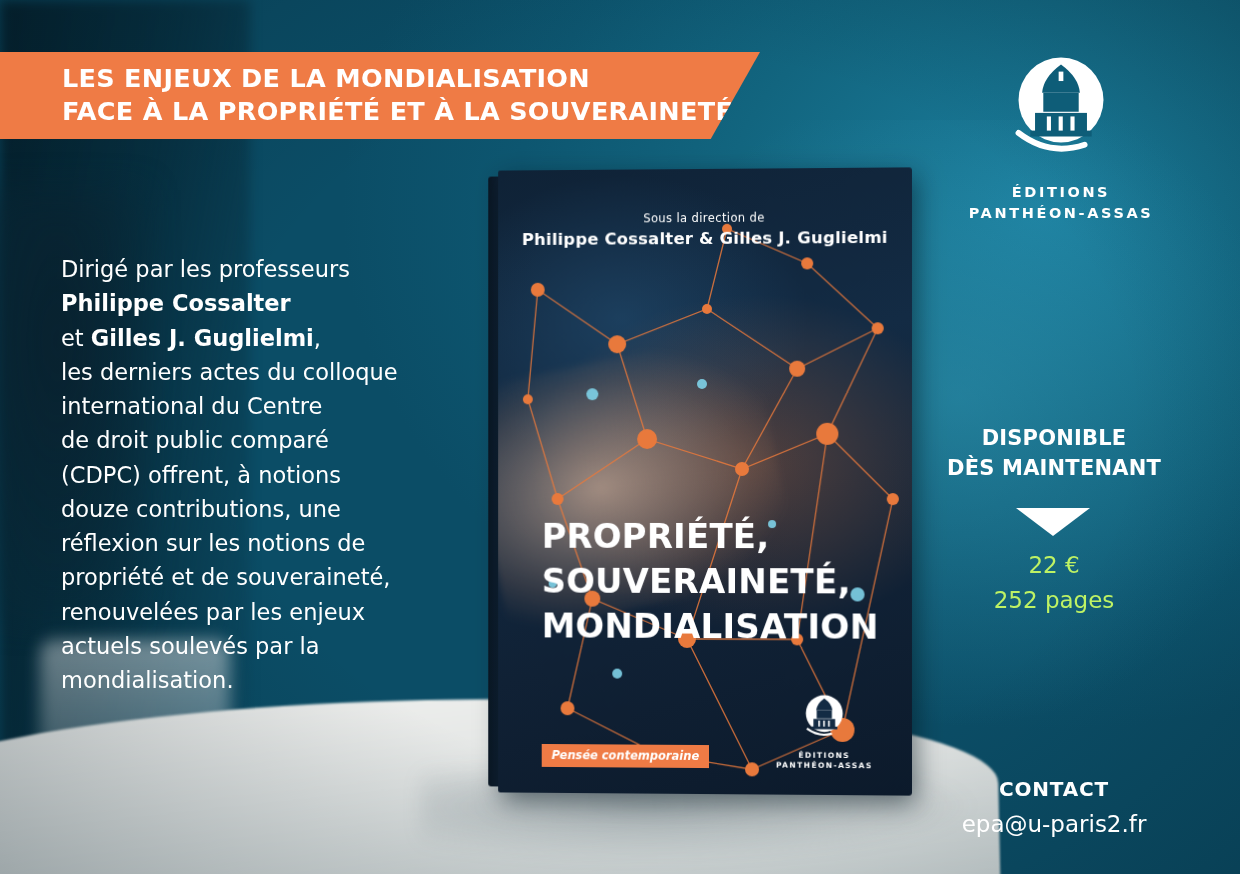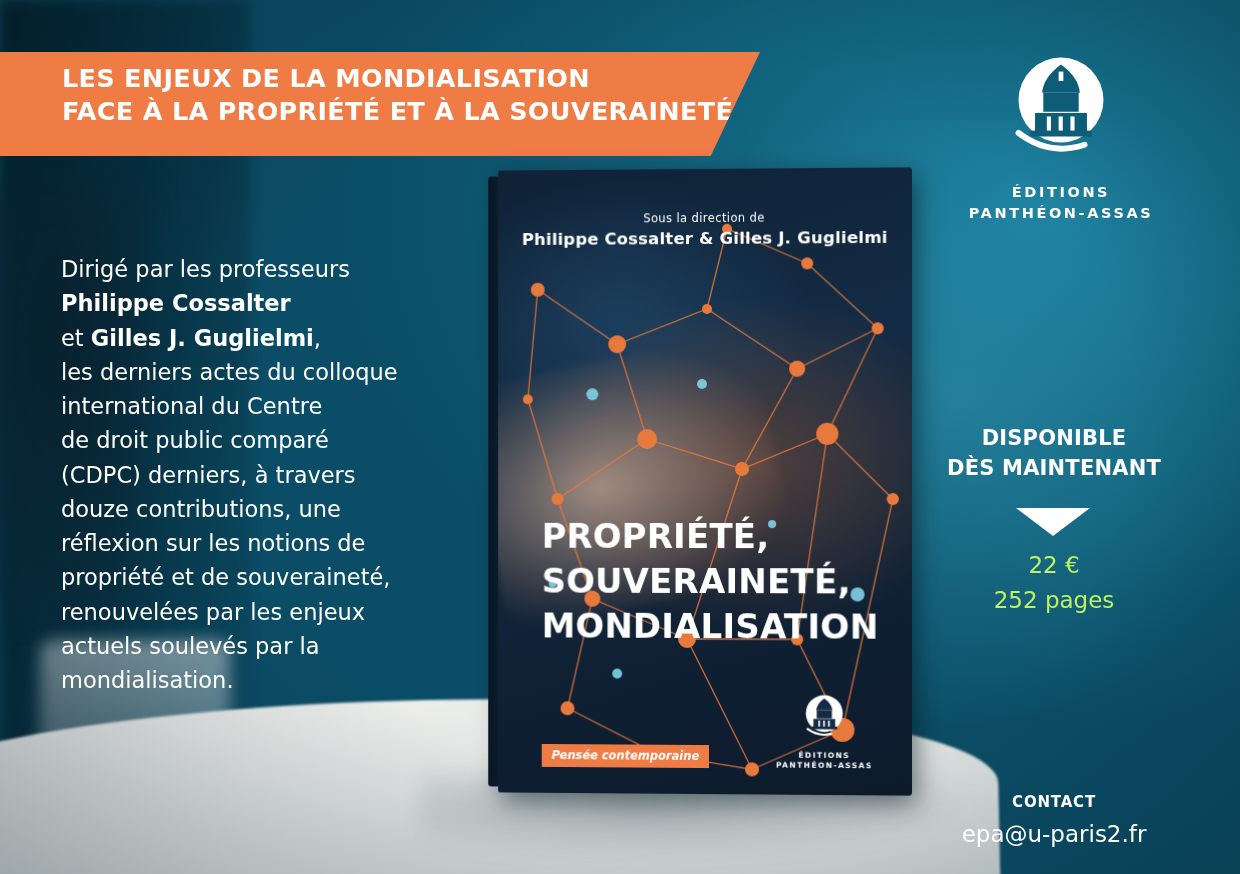--- a/index.html
+++ b/index.html
@@ -53,21 +53,21 @@
   .bg-vignette {
     position:absolute; inset:0;
     background:radial-gradient(ellipse 1000px 800px at 55% 48%, rgba(0,0,0,0) 45%, rgba(2,24,34,.36) 100%);
   }
 
   
   .title-banner {
     position:absolute; left:0; top:52px; width:760px; min-height:86px;
     background:#ef7b45;
     display:flex; align-items:center;
-    padding:10px 0 29px 62px;
+    padding:10px 0 12px 62px;
     clip-path:polygon(0 0, 100% 0, 93.5% 100%, 0 100%);
   }
   .title-banner h1 {
     color:#fff; font-weight:bold; font-size:25.5px; line-height:1.28;
     letter-spacing:.3px; text-transform:uppercase;
   }
   .title-line { display:block; white-space:nowrap; }
 
   
   .blurb {
@@ -136,21 +136,21 @@
     width:0; height:0; border-left:37px solid transparent; border-right:37px solid transparent;
     border-top:28px solid #ffffff;
   }
   .price {
     position:absolute; right:46px; top:548px; width:280px; text-align:center;
     color:#bef264; font-size:23px; line-height:1.5;
   }
   .contact {
     position:absolute; right:46px; top:777px; width:280px; text-align:center; color:#fff;
   }
-  .contact .lbl { font-weight:bold; font-size:15px; letter-spacing:.8px;margin-top:16px; }
+  .contact .lbl { font-weight:bold; font-size:20px; letter-spacing:.8px; }
   .contact .mail { font-size:23px; margin-top:10px; }
 </style>
 </head>
 <body>
 
 <div class="bg">
   <div class="bg-teal"></div>
   <div class="bg-glow"></div>
   <div class="bg-left-dark"></div>
   <div class="bg-person"></div>
@@ -167,21 +167,21 @@
   </h1>
 </div>
 
 <div class="blurb">
   <p>Dirigé par les professeurs</p>
   <p class="b">Philippe Cossalter</p>
   <p><span>et </span><span class="b">Gilles J. Guglielmi</span><span>,</span></p>
   <p>les derniers actes du colloque</p>
   <p>international du Centre</p>
   <p>de droit public comparé</p>
-  <p>(CDPC) derniers, à travers</p>
+  <p>(CDPC) offrent, à notions</p>
   <p>douze contributions, une</p>
   <p>réflexion sur les notions de</p>
   <p>propriété et de souveraineté,</p>
   <p>renouvelées par les enjeux</p>
   <p>actuels soulevés par la</p>
   <p>mondialisation.</p>
 </div>
 
 <div class="book">
   <div class="book-spine"></div>

